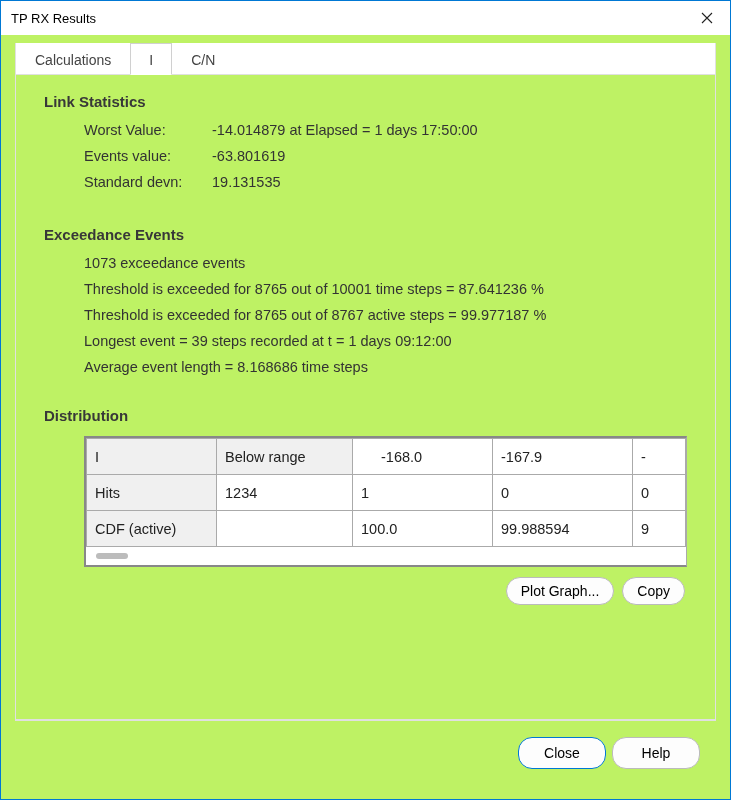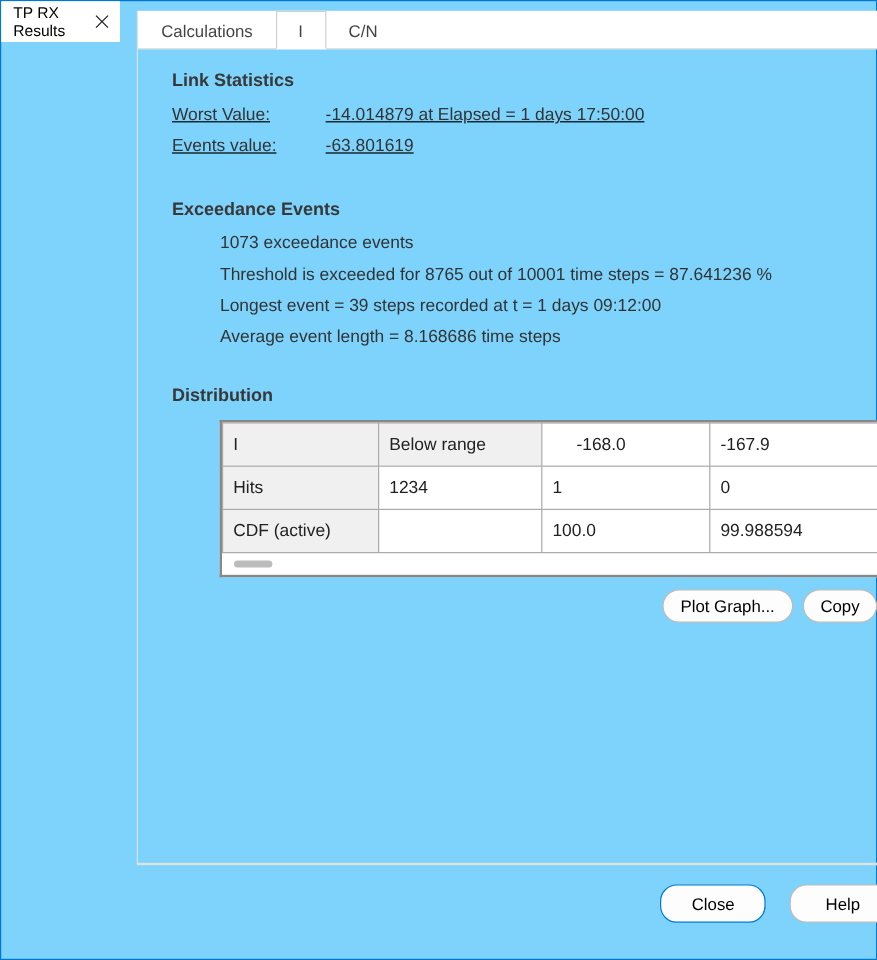--- a/index.html
+++ b/index.html
@@ -1,50 +1,50 @@
 <!DOCTYPE html>
 <html><head>
   <meta charset="utf-8">
   <style>
     * { box-sizing: border-box; margin: 0; padding: 0; font-family: 'Segoe UI', Tahoma, sans-serif; }
     body { background: #fff; width: 731px; height: 800px; overflow: hidden; }
-    .window { width: 731px; height: 800px; border: 1px solid #0078d4; display: flex; flex-direction: row; background: #7dd3fc; }
+    .window { width: 731px; height: 800px; border: 1px solid #0078d4; display: flex; flex-direction: column; background: #bef264; }
     .titlebar { height: 34px; display: flex; align-items: center; justify-content: space-between; padding: 0 0 0 10px; background: #fff; }
     .titlebar .title { font-size: 13px; color: #000; }
     .titlebar .close-btn { width: 46px; height: 34px; display: flex; align-items: center; justify-content: center; cursor: pointer; }
     .titlebar .close-btn svg { width: 12px; height: 12px; }
     .content-area { flex: 1; padding: 8px 14px 14px 14px; display: flex; flex-direction: column; }
     .tabs-wrap { flex: 1; border: 1px solid #e0e0e0; border-top: none; position: relative; display: flex; flex-direction: column; padding-bottom: 10px; }
     .tabs-bar { display: flex; height: 32px; border-bottom: 1px solid #e0e0e0; background: #fff; }
     .tab { padding: 0 18px; height: 32px; line-height: 32px; font-size: 14px; color: #444; border: 1px solid transparent; border-bottom: none; cursor: pointer; position: relative; top: 0; }
     .tab.active { border-color: #d0d0d0; background: #fff; border-bottom: 1px solid #fff; z-index: 2; }
     .tab-body { flex: 1; padding: 18px 28px 12px 28px; overflow: hidden; display: flex; flex-direction: column; }
     .section-title { font-weight: 600; font-size: 15px; color: #383838; margin-bottom: 12px; }
-    .stats-block { margin-bottom: 26px; text-decoration: underline; }
+    .stats-block { margin-left: 40px; margin-bottom: 26px; }
     .stat-row { display: flex; margin-bottom: 10px; font-size: 14.5px; color: #333; }
     .stat-label { width: 128px; }
     .stat-value { }
     .events-block { margin-left: 40px; margin-bottom: 22px; }
     .event-line { font-size: 14.5px; color: #333; margin-bottom: 10px; }
     .dist-block { margin-left: 40px; flex: 0 0 auto; display: flex; flex-direction: column; }
     .table-wrap { border: 2px solid #888; border-right: 1px solid #aaa; background: #fff; }
     table { border-collapse: collapse; width: 100%; table-layout: fixed; }
     td { border: 1px solid #aaa; padding: 7px 8px; font-size: 14.5px; color: #222; height: 36px; white-space: nowrap; overflow: hidden; }
     td.header-cell { background: #f0f0f0; }
     .col0 { width: 130px; }
     .col1 { width: 136px; }
     .col2 { width: 140px; padding-left: 28px; }
     .col3 { width: 140px; }
     .col4 { width: auto; }
     .scroll-indicator { height: 18px; padding-left: 10px; display:flex; align-items:center; }
     .scroll-thumb { width: 32px; height: 6px; background: #bcbcbc; border-radius: 3px; }
     .dist-buttons { display: flex; justify-content: flex-end; gap: 8px; margin-top: 10px; margin-right: 2px; }
     .btn { padding: 5px 14px; font-size: 14px; border: 1px solid #bbb; background: #fdfdfd; border-radius: 14px; cursor: pointer; min-width: 0; }
     .bottom-sep { height: 1px; background: #e0e0e0; margin: 0 0 0 0; }
-    .footer { padding: 16px 16px 16px 0; display: flex; justify-content: flex-end; gap: 20px; }
+    .footer { padding: 16px 16px 16px 0; display: flex; justify-content: flex-end; gap: 6px; }
     .footer .btn { min-width: 88px; padding: 7px 16px; }
     .footer .btn.primary { border: 1.6px solid #0078d4; }
   </style>
 </head>
 <body>
 
 <div class="window">
 
   <div class="titlebar">
     <span class="title">TP RX Results</span>
@@ -69,26 +69,31 @@
         <div class="section-title">Link Statistics</div>
         <div class="stats-block">
           <div class="stat-row">
             <span class="stat-label">Worst Value:</span>
             <span class="stat-value">-14.014879 at Elapsed = 1 days 17:50:00</span>
           </div>
           <div class="stat-row">
             <span class="stat-label">Events value:</span>
             <span class="stat-value">-63.801619</span>
           </div>
+          <div class="stat-row">
+            <span class="stat-label">Standard devn:</span>
+            <span class="stat-value">19.131535</span>
+          </div>
         </div>
 
         <div class="section-title">Exceedance Events</div>
         <div class="events-block">
           <div class="event-line">1073 exceedance events</div>
           <div class="event-line">Threshold is exceeded for 8765 out of 10001 time steps =  87.641236 %</div>
+          <div class="event-line">Threshold is exceeded for 8765 out of 8767 active steps =  99.977187 %</div>
           <div class="event-line">Longest event = 39 steps recorded at t = 1 days 09:12:00</div>
           <div class="event-line">Average event length = 8.168686 time steps</div>
         </div>
 
         <div class="section-title">Distribution</div>
         <div class="dist-block">
           <div class="table-wrap">
             <table>
               <tbody>
                   <tr>

